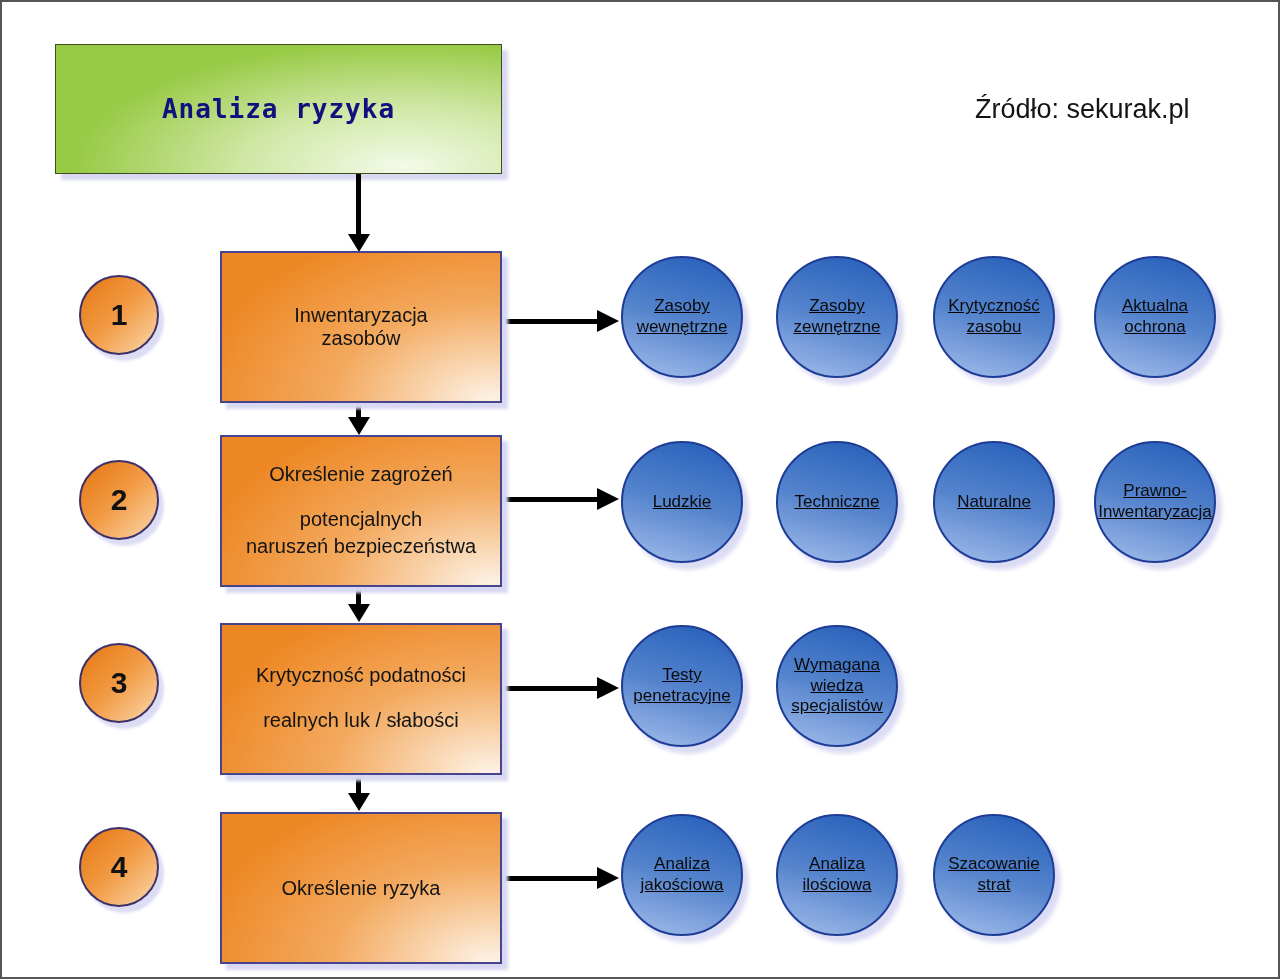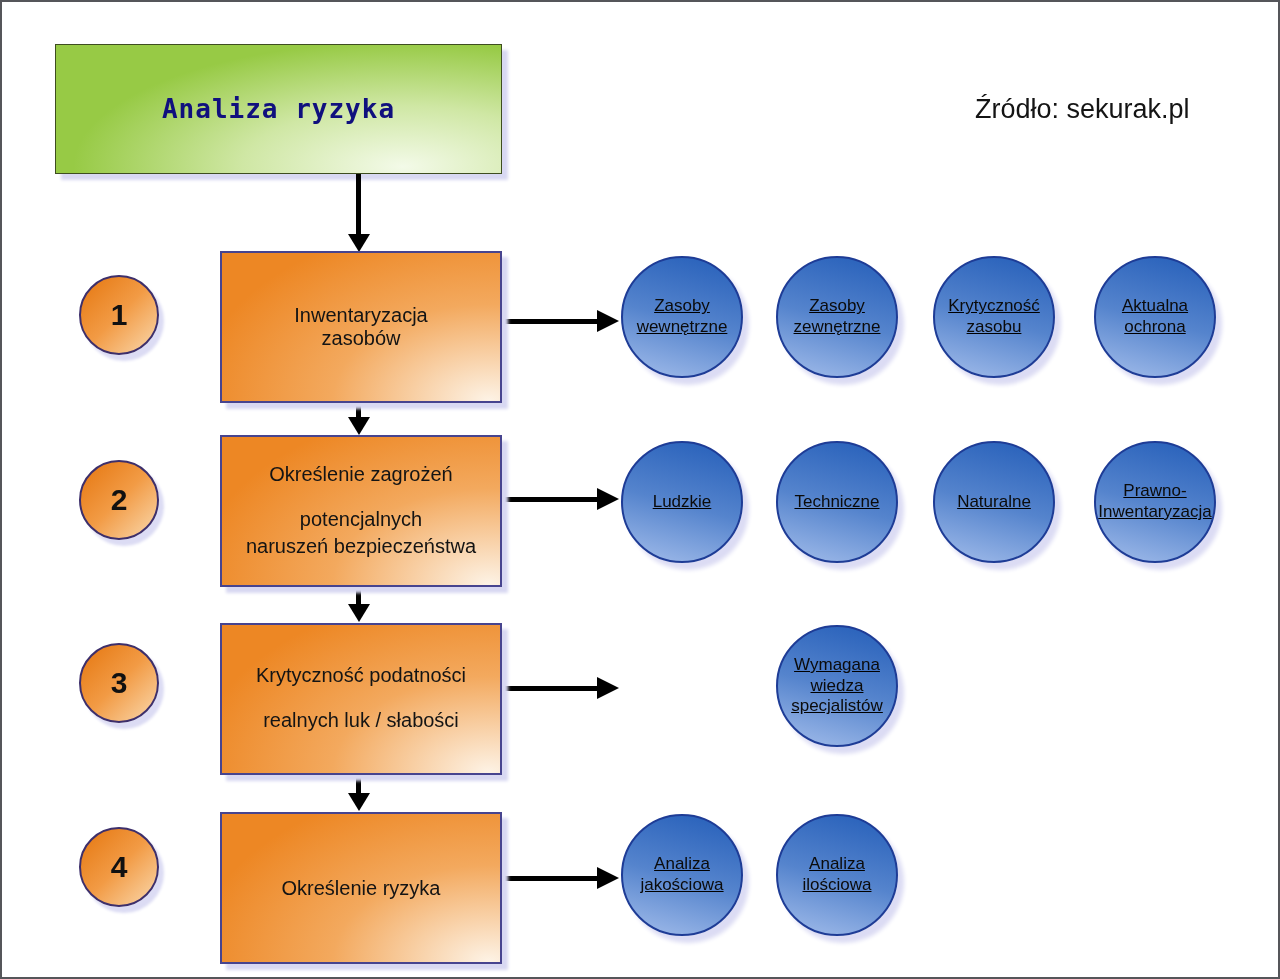--- a/index.html
+++ b/index.html
@@ -151,34 +151,42 @@
 Inwentaryzacja</span>
   </div>
 
   <div class="numcircle" style="top:641px">
     <span>3</span>
   </div>
   <div class="obox" style="top:621px">
     <div class="obox-title">Krytyczność podatności</div>
     <div class="obox-sub">realnych luk / słabości</div>
   </div>
+  <div class="bubble" style="left:619px;top:623px">
+    <span>Testy
+penetracyjne</span>
+  </div>
   <div class="bubble" style="left:774px;top:623px">
     <span>Wymagana
 wiedza
 specjalistów</span>
   </div>
 
   <div class="numcircle" style="top:825px">
     <span>4</span>
   </div>
   <div class="obox" style="top:810px">
     <div class="obox-title">Określenie ryzyka</div>
   </div>
   <div class="bubble" style="left:619px;top:812px">
     <span>Analiza
 jakościowa</span>
   </div>
   <div class="bubble" style="left:774px;top:812px">
     <span>Analiza
 ilościowa</span>
   </div>
+  <div class="bubble" style="left:931px;top:812px">
+    <span>Szacowanie
+strat</span>
+  </div>
 
 </div>
 
 </body></html>

